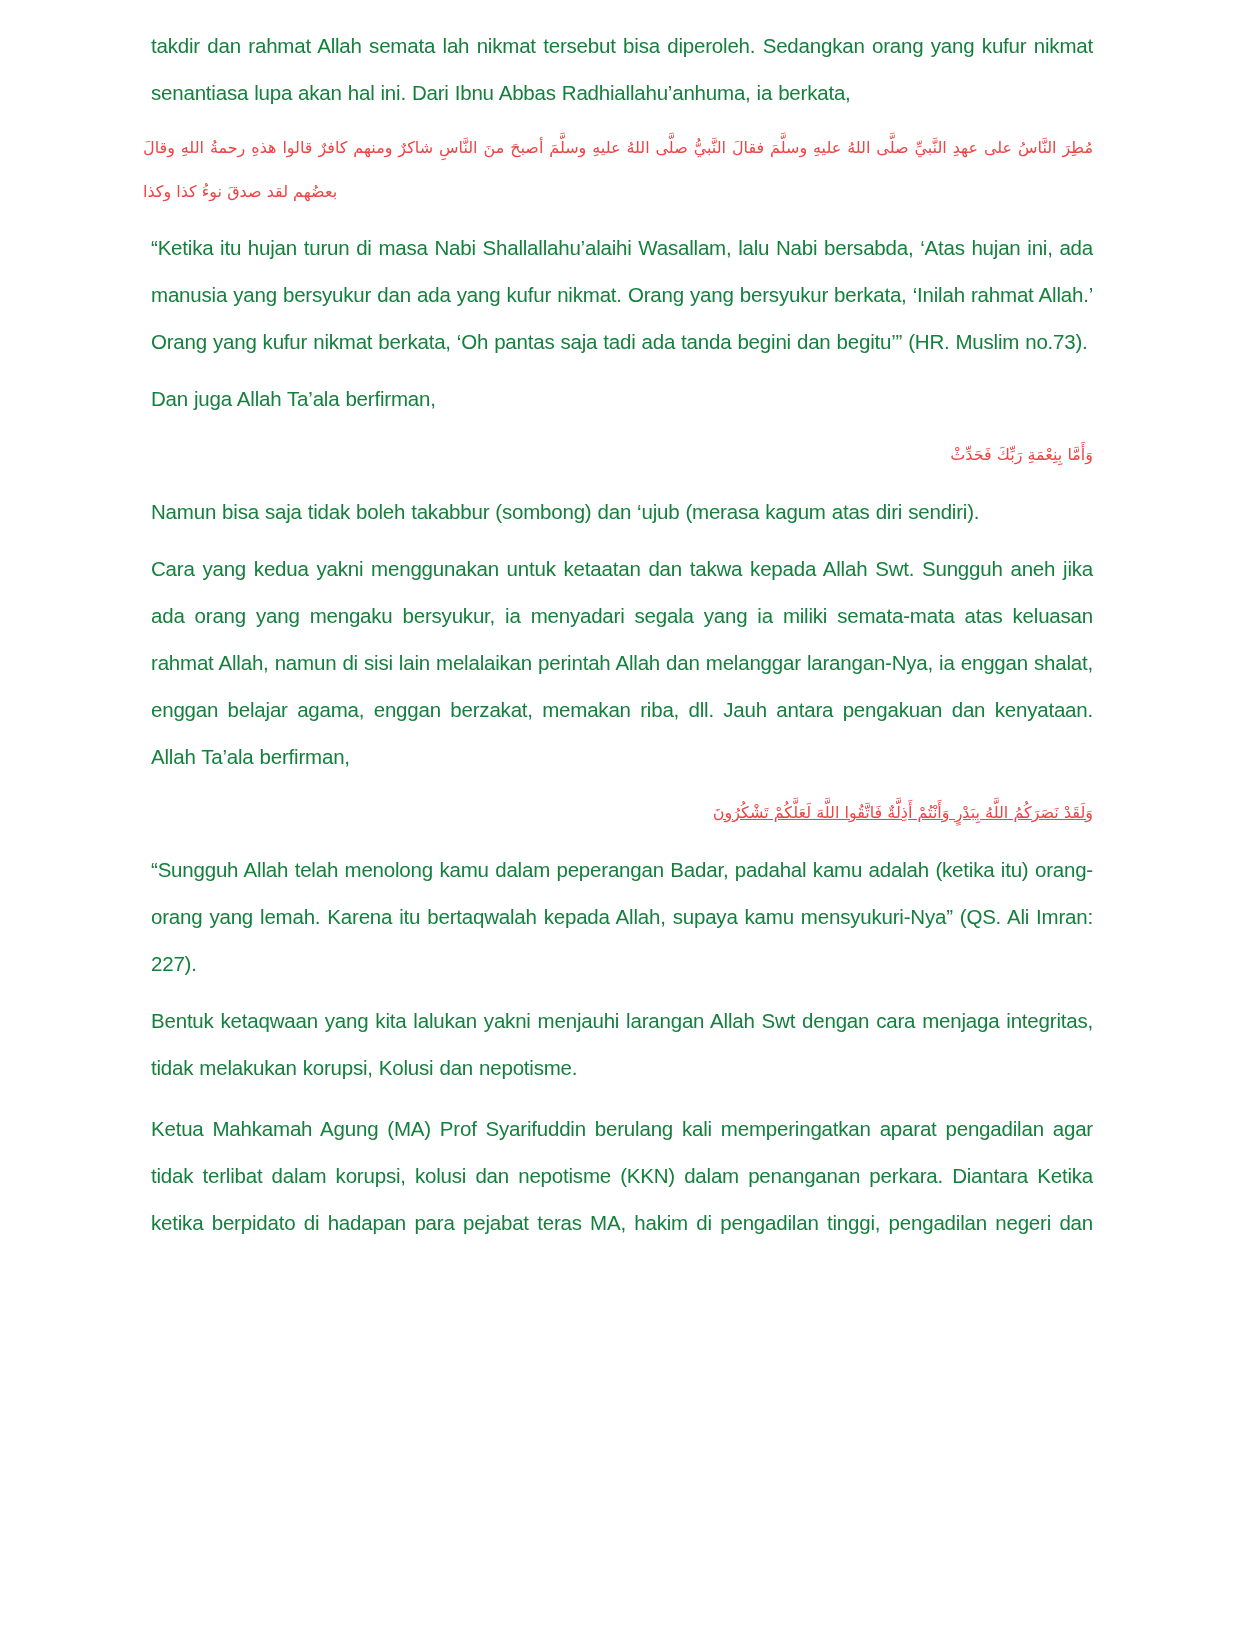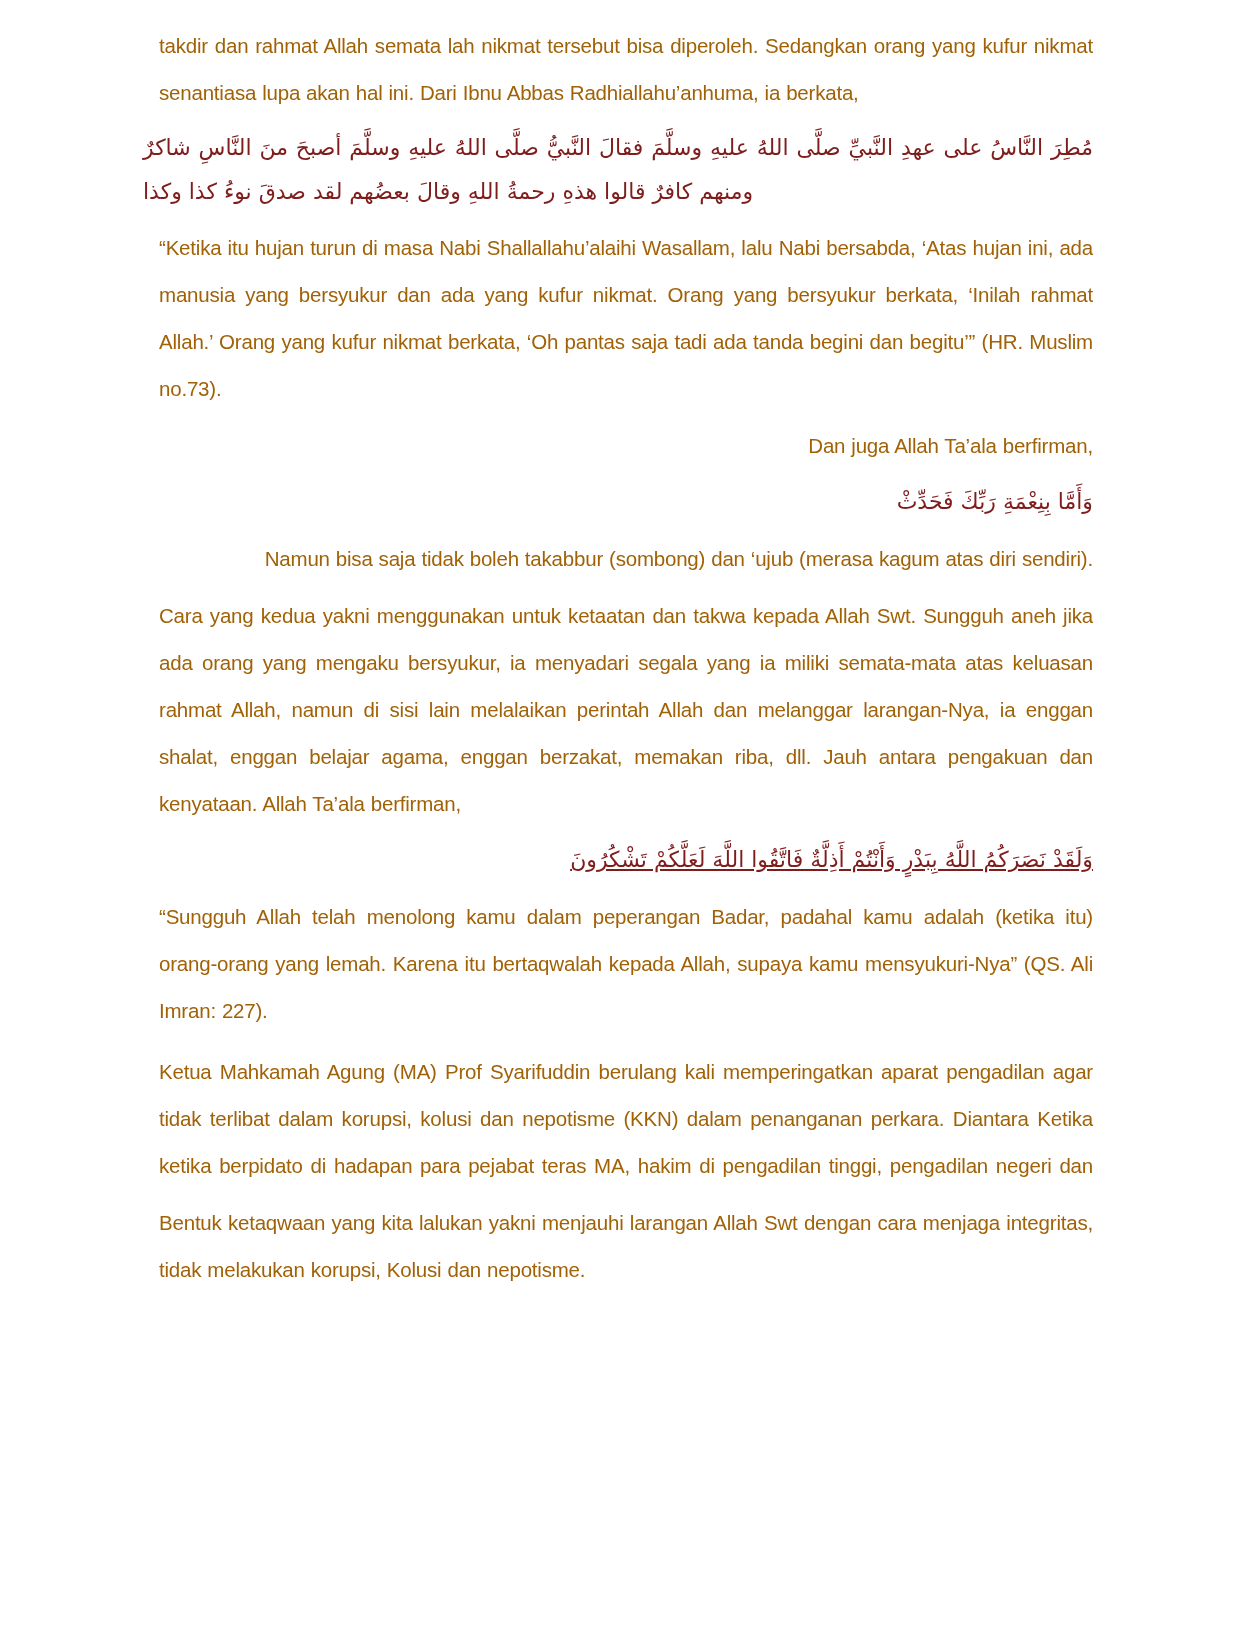--- a/index.html
+++ b/index.html
@@ -12,38 +12,38 @@
     box-sizing: border-box;
     width: 1241px;
     height: 1636px;
     background: #ffffff;
     color: #1a1a1a;
     padding: 22px 148px 0 143px;
     overflow: hidden;
     font-family: "Liberation Sans", sans-serif;
   }
   .para {
-    margin: 0 0 10px 16px;
+    margin: 0 0 10px 8px;
     font-size: 20.5px;
     line-height: 47px;
     letter-spacing: -0.2px;
     word-spacing: 0.5px;
     text-align: justify;
-    color: #a16207;
+    color: #15803d;
   }
-  .para.left   { text-align: right; }
+  .para.left   { text-align: left; }
   .para.justify-last { text-align-last: justify; }
   .gap-before  { margin-top: 14px; }
   .arabic {
     margin: 0 0 10px 0;
     font-family: "DejaVu Sans", sans-serif;
-    font-size: 22px;
+    font-size: 16px;
     letter-spacing: 0;
     word-spacing: 0;
-    color: #7f1d1d;
+    color: #ef4444;
   }
   .arabic.block        { line-height: 44px; text-align: justify; direction: ltr; }
   .arabic.single-left  { line-height: 46px; text-align: right;  direction: ltr; }
   .arabic.single-right { line-height: 46px; text-align: right; direction: ltr; text-decoration: underline; }
 </style>
 </head>
 <body>
 
 <div class="page">
 
@@ -59,17 +59,17 @@
 
 
   <p class="para left">Namun bisa saja tidak boleh takabbur (sombong) dan ‘ujub (merasa kagum atas diri sendiri).</p>
 
   <p class="para">Cara yang kedua yakni menggunakan untuk ketaatan dan takwa kepada Allah Swt. Sungguh aneh jika ada orang yang mengaku bersyukur, ia menyadari segala yang ia miliki semata-mata atas keluasan rahmat Allah, namun di sisi lain melalaikan perintah Allah dan melanggar larangan-Nya, ia enggan shalat, enggan belajar agama, enggan berzakat, memakan riba, dll. Jauh antara pengakuan dan kenyataan. Allah Ta’ala berfirman,</p>
 
   <p class="arabic single-right" lang="ar">وَلَقَدْ نَصَرَكُمُ اللَّهُ بِبَدْرٍ وَأَنْتُمْ أَذِلَّةٌ فَاتَّقُوا اللَّهَ لَعَلَّكُمْ تَشْكُرُونَ</p>
 
   <p class="para">“Sungguh Allah telah menolong kamu dalam peperangan Badar, padahal kamu adalah (ketika itu) orang-orang yang lemah. Karena itu bertaqwalah kepada Allah, supaya kamu mensyukuri-Nya” (QS. Ali Imran: 227).</p>
 
+  <p class="para">Bentuk ketaqwaan yang kita lalukan yakni menjauhi larangan Allah Swt dengan cara menjaga integritas, tidak melakukan korupsi, Kolusi dan nepotisme.</p>
+
   <p class="para justify-last gap-before">Ketua Mahkamah Agung (MA) Prof Syarifuddin berulang kali memperingatkan aparat pengadilan agar tidak terlibat dalam korupsi, kolusi dan nepotisme (KKN) dalam penanganan perkara. Diantara Ketika ketika berpidato di hadapan para pejabat teras MA, hakim di pengadilan tinggi, pengadilan negeri dan</p>
-
-  <p class="para">Bentuk ketaqwaan yang kita lalukan yakni menjauhi larangan Allah Swt dengan cara menjaga integritas, tidak melakukan korupsi, Kolusi dan nepotisme.</p>
 
 </div>
 
 </body></html>

